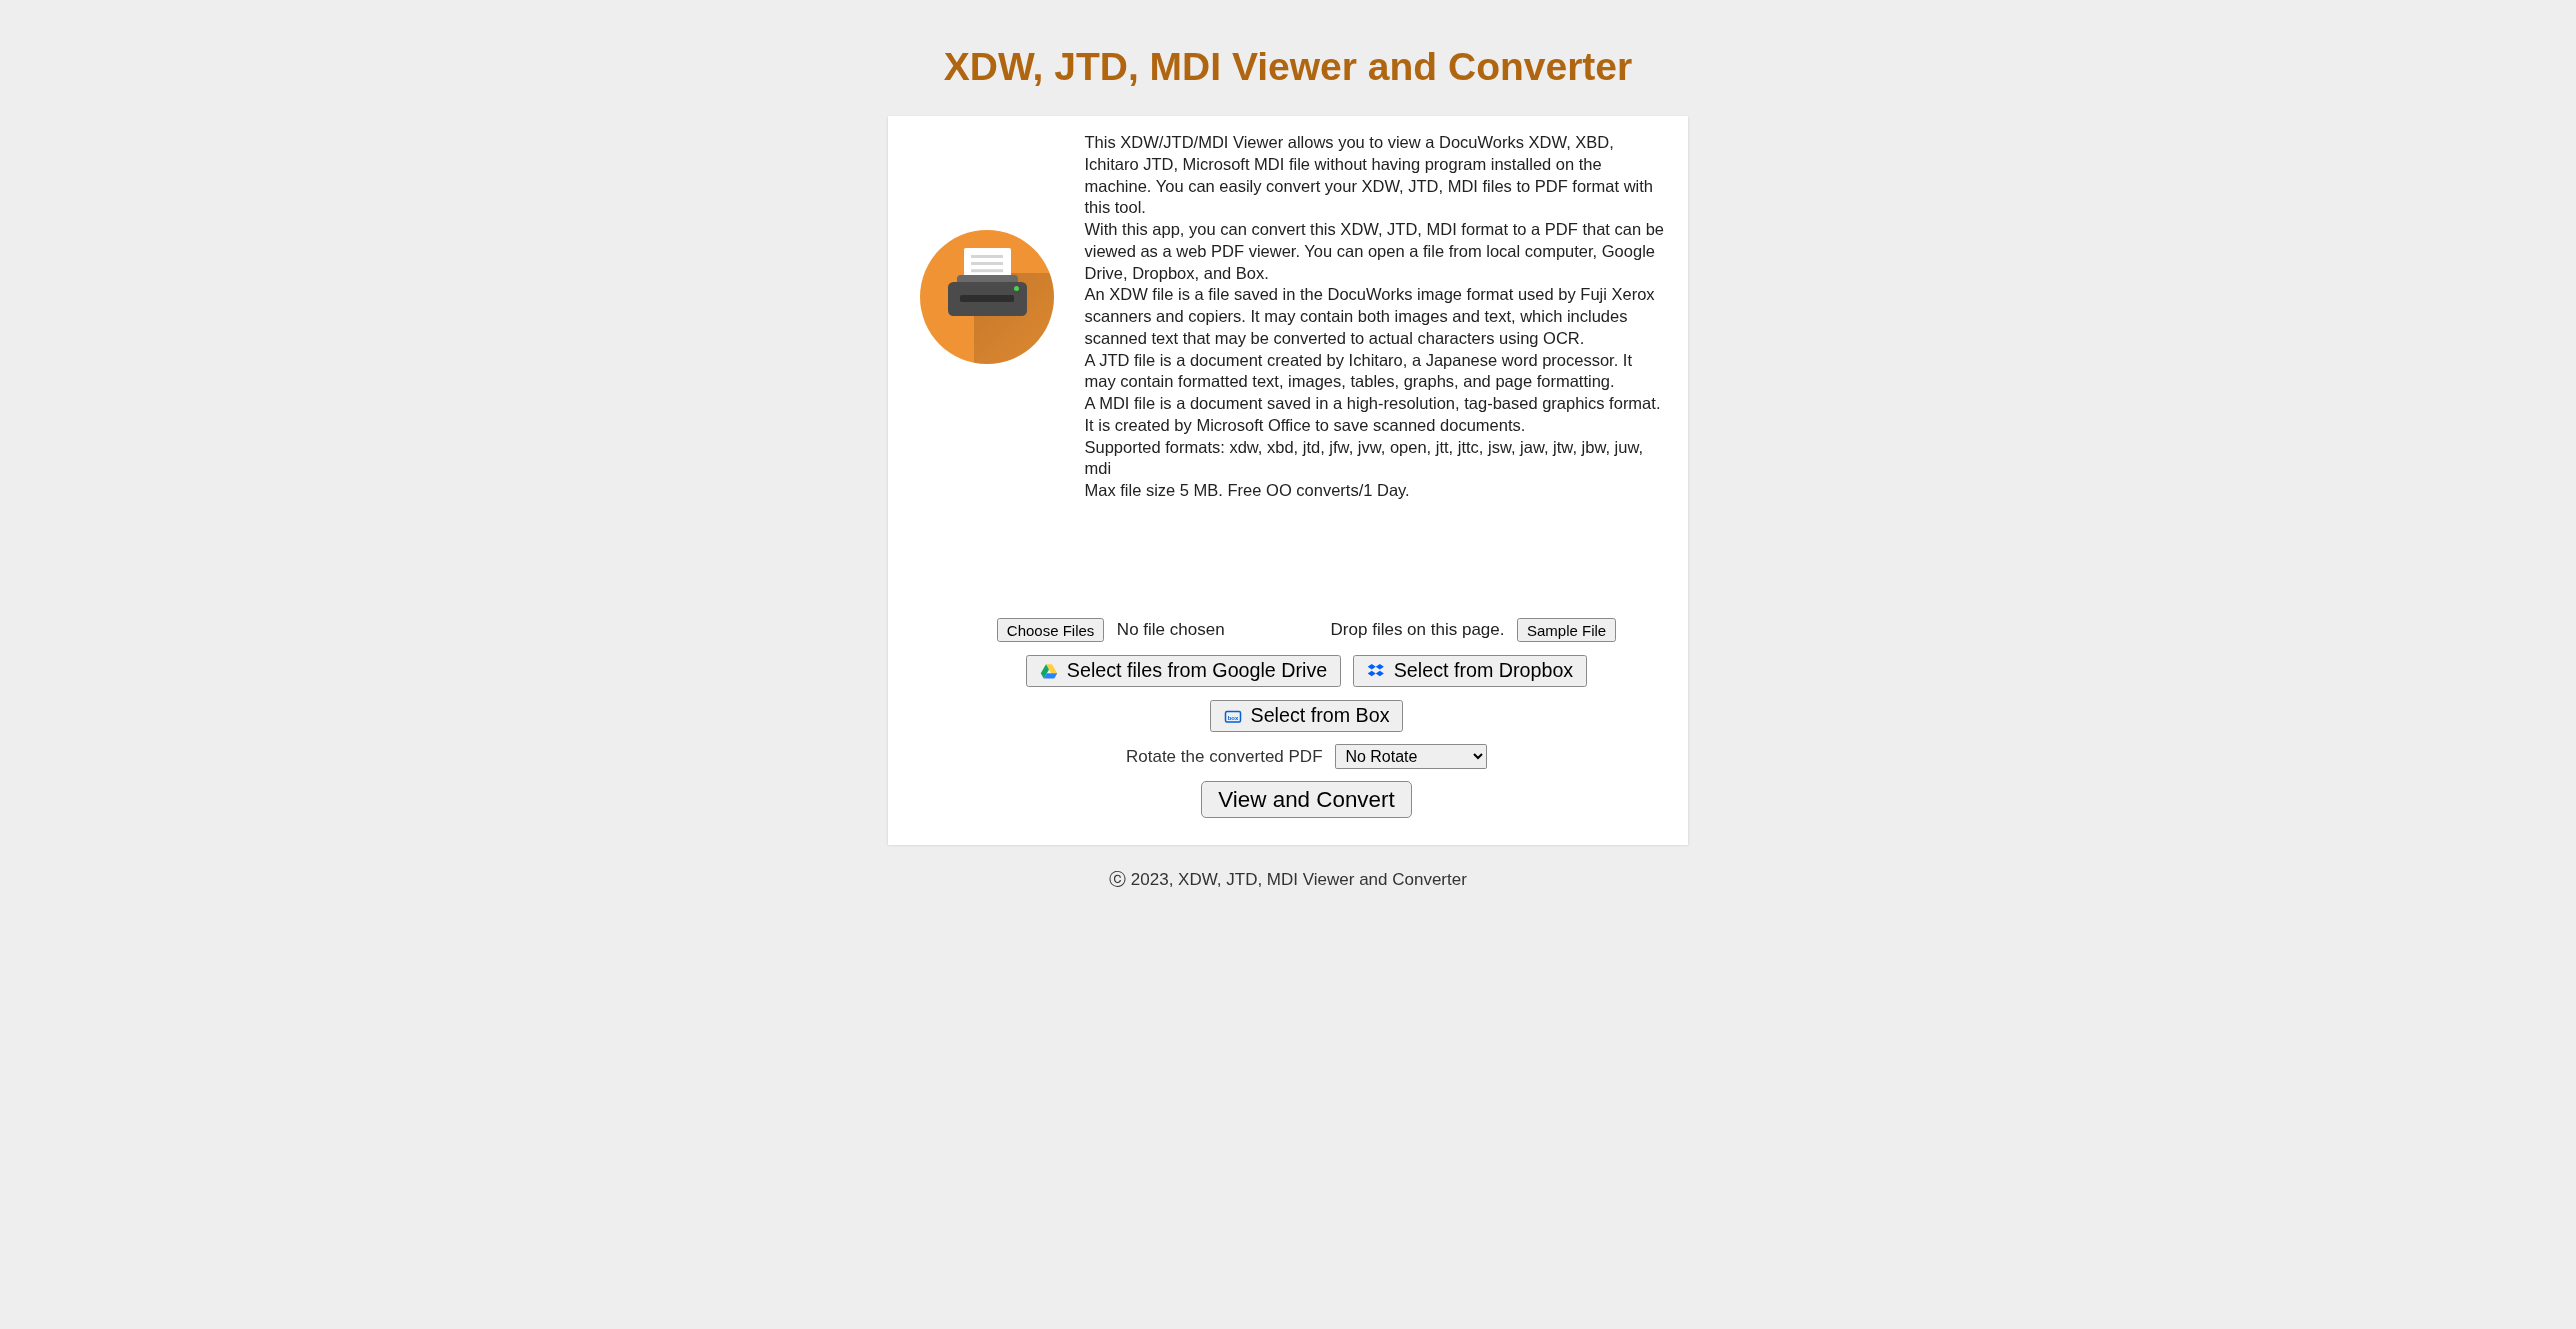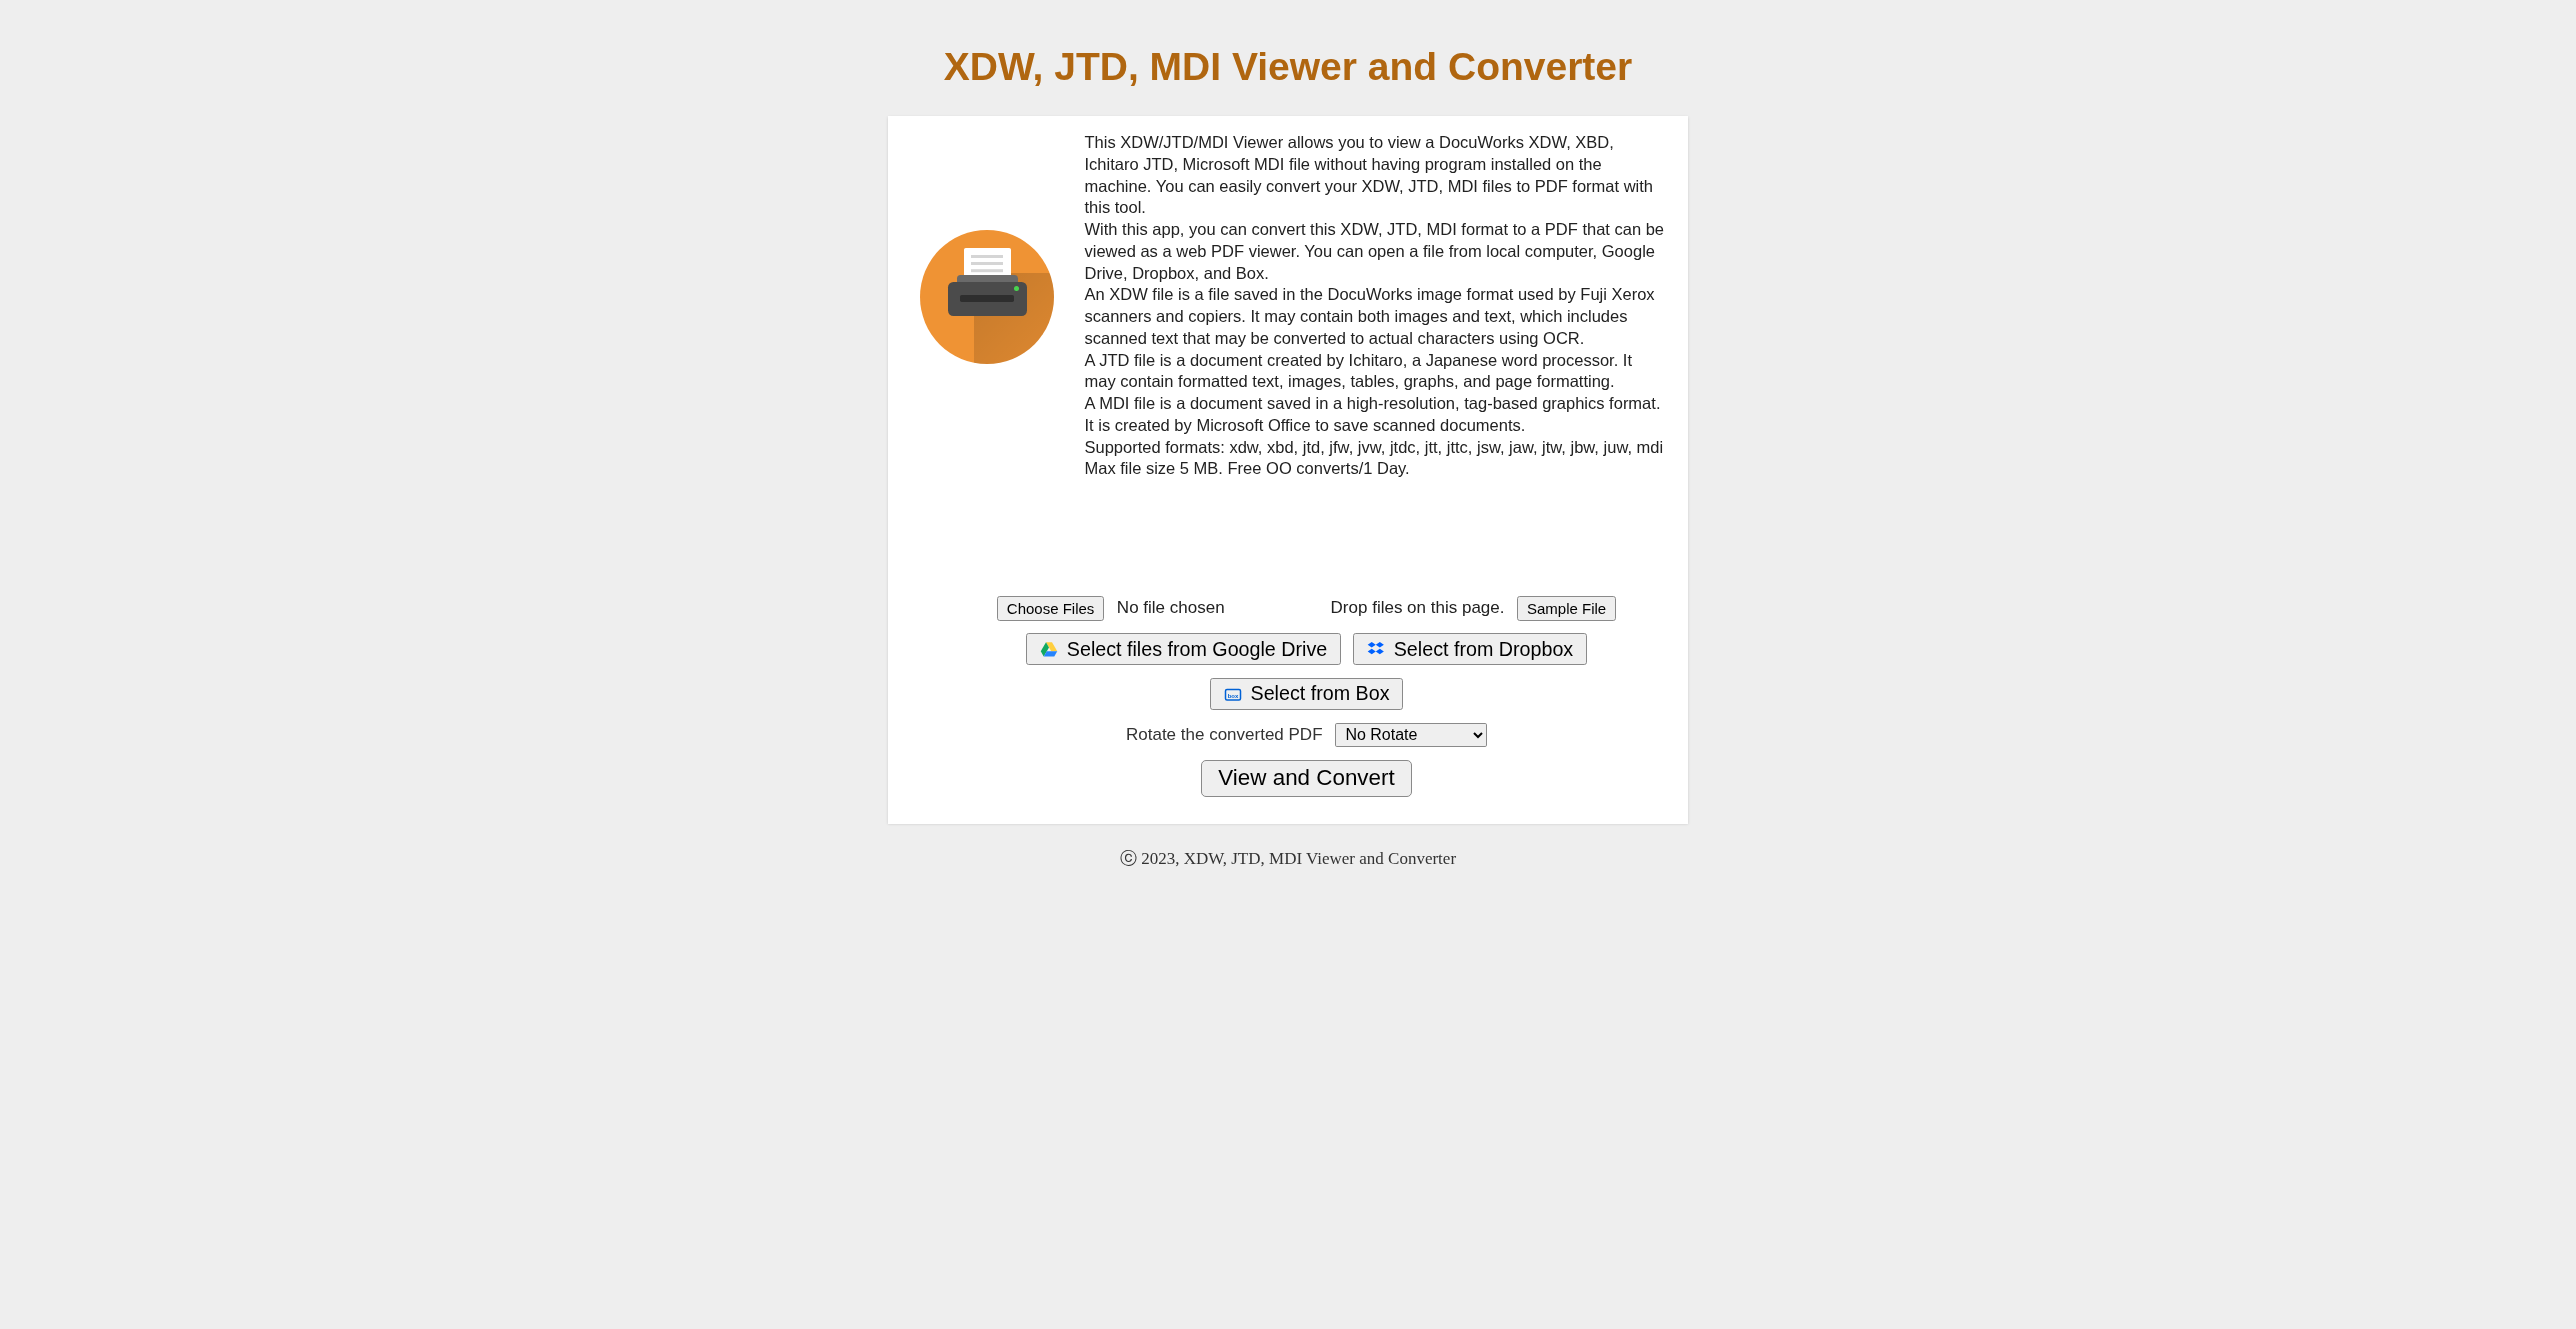--- a/index.html
+++ b/index.html
@@ -152,21 +152,20 @@
     border-radius: 5px;
     padding: 4.5px 16px;
     cursor:pointer;
   }
 
   .footer {
     margin-top: 23px;
     font-size: 17px;
     color:#333;
     text-align:center;
-    font-family:Liberation Serif, serif;
   }
 </style>
 </head>
 <body>
 
 <div class="page">
   <h1 class="title">XDW, JTD, MDI Viewer and Converter</h1>
 
   <div class="card">
     <div class="top-row">
@@ -180,21 +179,21 @@
             <div class="led"></div>
           </div>
         </div>
       </div>
       <div class="desc-col">
         <p>This XDW/JTD/MDI Viewer allows you to view a DocuWorks XDW, XBD, Ichitaro JTD, Microsoft MDI file without having program installed on the machine. You can easily convert your XDW, JTD, MDI files to PDF format with this tool.</p>
         <p>With this app, you can convert this XDW, JTD, MDI format to a PDF that can be viewed as a web PDF viewer. You can open a file from local computer, Google Drive, Dropbox, and Box.</p>
         <p>An XDW file is a file saved in the DocuWorks image format used by Fuji Xerox scanners and copiers. It may contain both images and text, which includes scanned text that may be converted to actual characters using OCR.</p>
         <p>A JTD file is a document created by Ichitaro, a Japanese word processor. It may contain formatted text, images, tables, graphs, and page formatting.</p>
         <p>A MDI file is a document saved in a high-resolution, tag-based graphics format. It is created by Microsoft Office to save scanned documents.</p>
-        <p>Supported formats: xdw, xbd, jtd, jfw, jvw, jtdc, jtt, jttc, jsw, jaw, jtw, jbw, juw, mdi</p>
+        <p>Supported formats: xdw, xbd, jtd, jfw, jvw, open, jtt, jttc, jsw, jaw, jtw, jbw, juw, mdi</p>
         <p>Max file size 5 MB. Free OO converts/1 Day.</p>
       </div>
     </div>
 
     <div class="controls">
       <div class="row">
         <button class="native-btn">Choose Files</button>
         <span class="filestatus">No file chosen</span>
         <span style="width:81px"></span>
         <span class="hint">Drop files on this page.</span>

